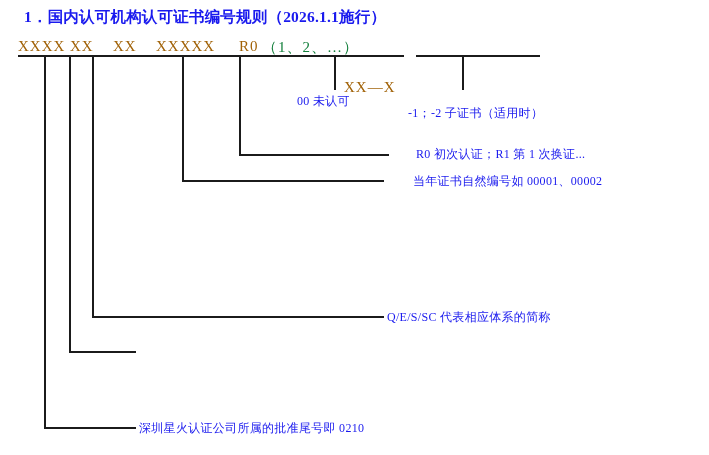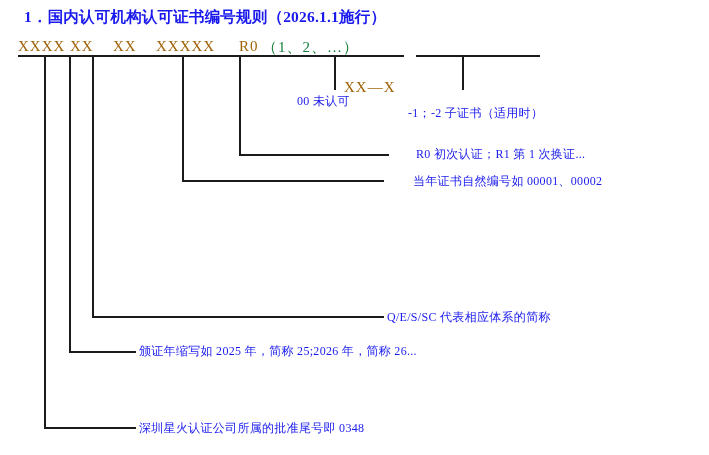--- a/index.html
+++ b/index.html
@@ -68,22 +68,21 @@
   <div class="code-seg dark" style="left:156px; top:38px;">XXXXX</div>
   <div class="code-seg dark" style="left:227px; top:38px;margin-left:12px;">R0</div>
   <div class="code-seg code-paren" style="left:262px; top:38px;">（1、2、…）</div>
   <div class="code-seg dark" style="left:344px; top:38px;margin-top:41px;">XX—X</div>
 
   <div class="txt ann" style="left:297px; top:95px;">00 未认可</div>
   <div class="txt ann" style="left:408px; top:95px;margin-top:12px;">-1；-2 子证书（适用时）</div>
   <div class="txt ann" style="left:416px; top:148px;">R0 初次认证；R1 第 1 次换证...</div>
   <div class="txt ann" style="left:387px; top:175px;margin-left:26px;">当年证书自然编号如 00001、00002</div>
   <div class="txt ann" style="left:387px; top:311px;">Q/E/S/SC 代表相应体系的简称</div>
-  <div class="txt ann" style="left:139px; top:345px;">颁证年缩写如 2025 年，简称 25;2026 年，简称 26...</div>
-  <div class="txt ann" style="left:139px; top:422px;">深圳星火认证公司所属的批准尾号即 0348</div>
+  <div class="txt ann" style="left:139px; top:422px;">深圳星火认证公司所属的批准尾号即 0210</div>
 
   <svg id="svg-layer" viewBox="0 0 709 455">
     <g stroke="#1b1b1b" stroke-width="1.6" fill="none" shape-rendering="crispEdges">
 
       <line x1="18" y1="56" x2="71" y2="56"></line>
       <line x1="71" y1="56" x2="114" y2="56"></line>
       <line x1="114" y1="56" x2="157" y2="56"></line>
       <line x1="157" y1="56" x2="222" y2="56"></line>
       <line x1="222" y1="56" x2="262" y2="56"></line>
       <line x1="262" y1="56" x2="404" y2="56"></line>

